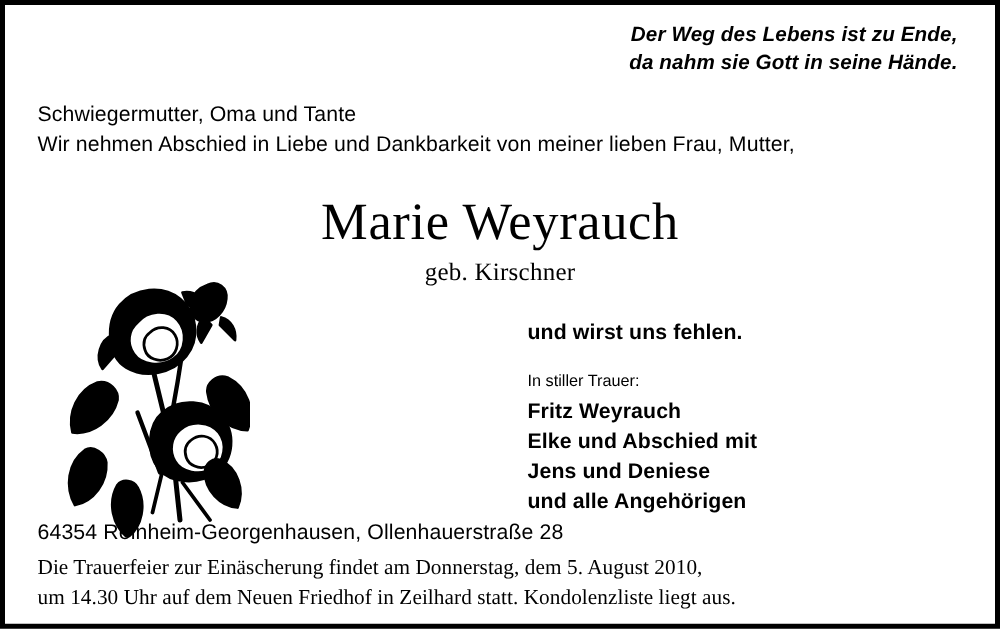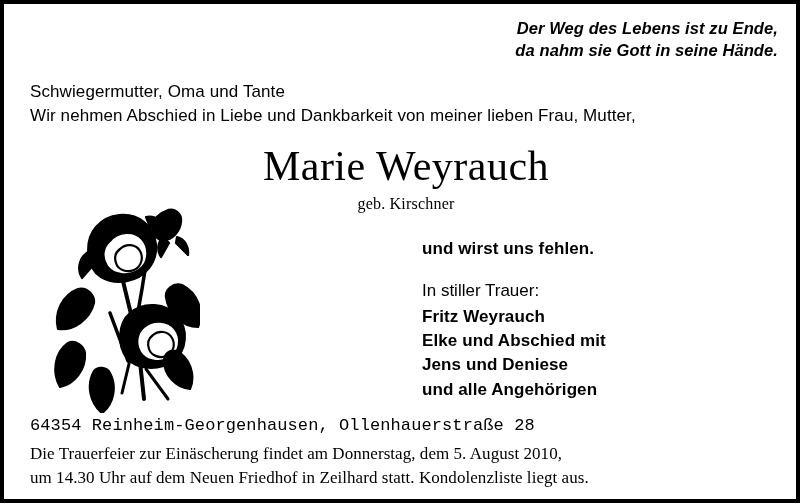--- a/index.html
+++ b/index.html
@@ -14,21 +14,21 @@
     color: #000000;
     overflow: hidden;
   }
   .obituary {
     position: relative;
     box-sizing: border-box;
     width: 800px;
     height: 503px;
     border: 4px solid #000000;
     background: #ffffff;
-    padding: 12px 14px 10px 26px;
+    padding: 12px 26px 10px 26px;
   }
 
   
   .motto {
     text-align: right;
     font-weight: bold;
     font-style: italic;
     font-size: 16.5px;
     line-height: 1.33;
     letter-spacing: 0.1px;
@@ -41,32 +41,32 @@
   .intro {
     margin-top: 18px;
     font-size: 17px;
     line-height: 1.42;
     letter-spacing: 0.1px;
   }
   .intro-line { display: block; }
 
   
   .name-block {
-    margin-top: 16px;
+    margin-top: 28px;
     text-align: center;
   }
   .deceased-name {
     font-family: "Liberation Serif", serif;
     font-size: 42px;
     line-height: 1.05;
     letter-spacing: 0.5px;
   }
   .maiden-name {
     font-family: "Liberation Serif", serif;
-    font-size: 16px;
+    font-size: 20px;
     margin-top: 7px;
     letter-spacing: 0.2px;
   }
   .dates {
     font-family: "Liberation Serif", serif;
     font-size: 16.5px;
     margin-top: 6px;
     letter-spacing: 0.2px;
   }
   .dates .sep { display: inline-block; width: 26px; }
@@ -94,21 +94,21 @@
   }
   .verse {
     font-weight: bold;
     font-size: 17px;
     line-height: 1.42;
     letter-spacing: 0.1px;
   }
   .verse-line { display: block; }
   .in-mourning {
     margin-top: 18px;
-    font-size: 17px;
+    font-size: 13px;
     line-height: 1.4;
   }
   .survivors {
     margin-top: 2px;
     font-weight: bold;
     font-size: 17px;
     line-height: 1.42;
     letter-spacing: 0.1px;
   }
   .survivor-line { display: block; }
@@ -117,21 +117,20 @@
   .footer {
     position: absolute;
     left: 26px;
     right: 26px;
     bottom: 10px;
   }
   .address {
     font-size: 17px;
     line-height: 1.4;
     letter-spacing: 0.1px;
-    font-family: Liberation Mono, monospace;
   }
   .ceremony {
     margin-top: 4px;
     font-size: 17px;
     line-height: 1.38;
     letter-spacing: 0.05px;
   }
   .ceremony-line { display: block; font-family: Liberation Serif, serif; }
 </style>
 </head>

